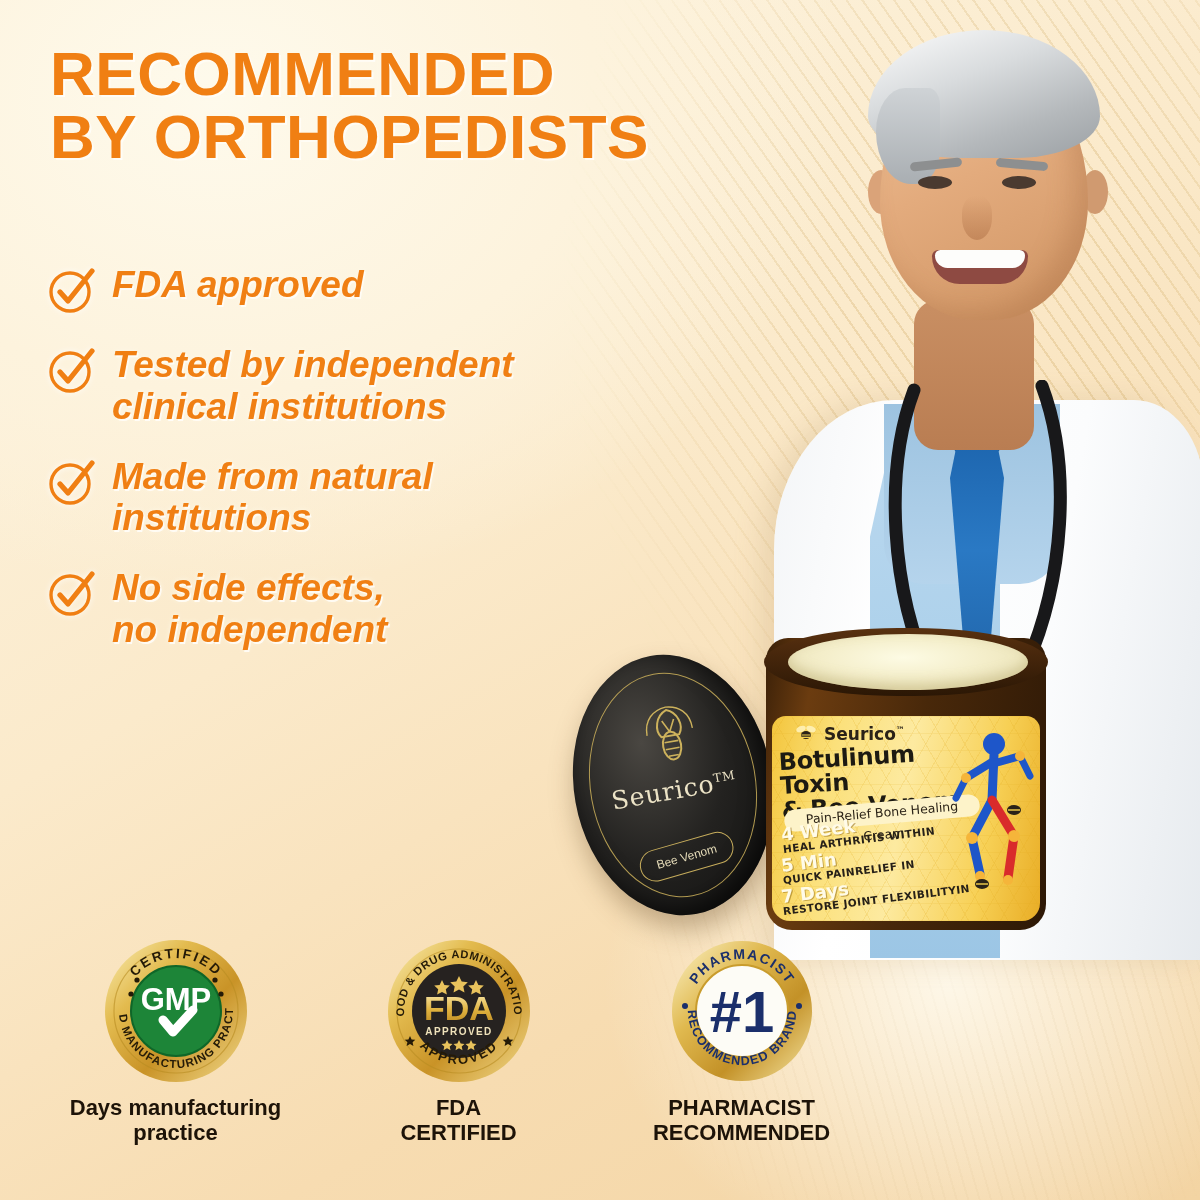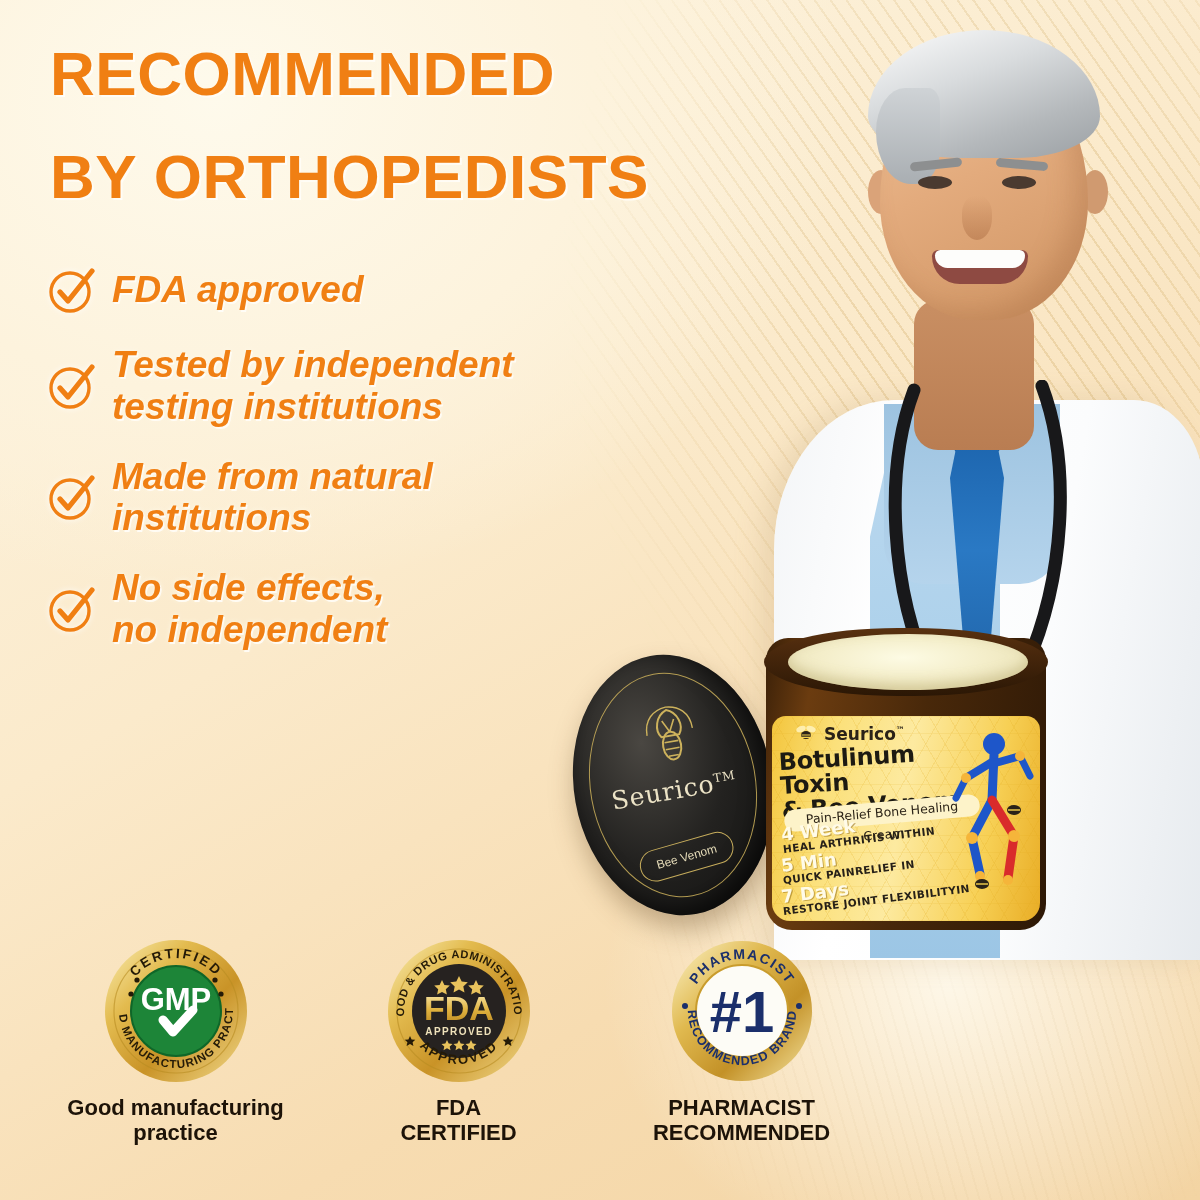--- a/index.html
+++ b/index.html
@@ -41,25 +41,25 @@
     background:radial-gradient(ellipse at 50% 50%, rgba(255,252,242,.85) 0%, rgba(250,232,198,0) 70%);
   }
 
   
   .headline{
     position:absolute; left:50px; top:42px; width:790px;
     font-size:62px; line-height:1.02; font-weight:bold;
     color:#f07f13; letter-spacing:.5px;
     text-shadow:0 0 6px #fff8e8, 2px 2px 0 rgba(255,255,255,.9);
   }
-  .headline .l2{ display:block;margin-top:40px; }
+  .headline .l2{ display:block; }
 
   
   .bullets{ position:absolute; left:46px; top:262px; width:640px; }
-  .bullet{ display:flex; align-items:center; margin-bottom:26px; }
+  .bullet{ display:flex; align-items:flex-start; margin-bottom:26px; }
   .bullet .chk{ flex:0 0 52px; height:52px; margin-right:14px; margin-top:2px; }
   .bullet .chk svg{ display:block; width:52px; height:52px;
      filter:drop-shadow(0 0 3px rgba(255,255,255,.95)); }
   .bullet .btxt{
     font-size:37px; line-height:1.13; font-weight:bold; font-style:italic;
     color:#f07f13; text-shadow:0 0 5px #fff8e8, 1.5px 1.5px 0 rgba(255,255,255,.85);
     white-space:pre-line; padding-top:2px;
   }
 
   
@@ -292,21 +292,21 @@
       <span class="btxt">FDA approved</span>
     </div>
     <div class="bullet">
       <span class="chk">
         <svg viewBox="0 0 52 52">
           <circle cx="24" cy="28" r="19" fill="none" stroke="#f07f13" stroke-width="3.4"></circle>
           <path d="M14 28 L22 37 L46 7" fill="none" stroke="#f07f13" stroke-width="5.2" stroke-linecap="round" stroke-linejoin="round"></path>
         </svg>
       </span>
       <span class="btxt">Tested by independent
-testing institutions</span>
+clinical institutions</span>
     </div>
     <div class="bullet">
       <span class="chk">
         <svg viewBox="0 0 52 52">
           <circle cx="24" cy="28" r="19" fill="none" stroke="#f07f13" stroke-width="3.4"></circle>
           <path d="M14 28 L22 37 L46 7" fill="none" stroke="#f07f13" stroke-width="5.2" stroke-linecap="round" stroke-linejoin="round"></path>
         </svg>
       </span>
       <span class="btxt">Made from natural
 institutions</span>
@@ -427,21 +427,21 @@
             <textPath href="#arcBot1" startOffset="50%" text-anchor="middle">GOOD MANUFACTURING PRACTICE</textPath>
           </text>
           <text x="75" y="74" font-size="31" font-weight="bold" fill="#fff" text-anchor="middle" font-family="Liberation Sans, sans-serif">GMP</text>
           <path d="M62 84 L72 96 L92 74" stroke="#fff" stroke-width="9" fill="none" stroke-linecap="round" stroke-linejoin="round"></path>
           <circle cx="36" cy="44" r="2.6" fill="#241a07"></circle>
             <circle cx="30" cy="58" r="2.6" fill="#241a07"></circle>
           <circle cx="114" cy="44" r="2.6" fill="#241a07"></circle>
             <circle cx="120" cy="58" r="2.6" fill="#241a07"></circle>
         </svg>
       </div>
-      <div class="badge-cap">Good manufacturing
+      <div class="badge-cap">Days manufacturing
 practice</div>
     </div>
 
     <div class="badge-col">
       <div class="badge-art">
         <svg viewBox="0 0 150 150">
           <defs>
             <linearGradient id="gold2" x1="0" y1="0" x2="1" y2="1">
               <stop offset="0%" stop-color="#fbf0b8"></stop>
                 <stop offset="30%" stop-color="#e3bb4f"></stop>

